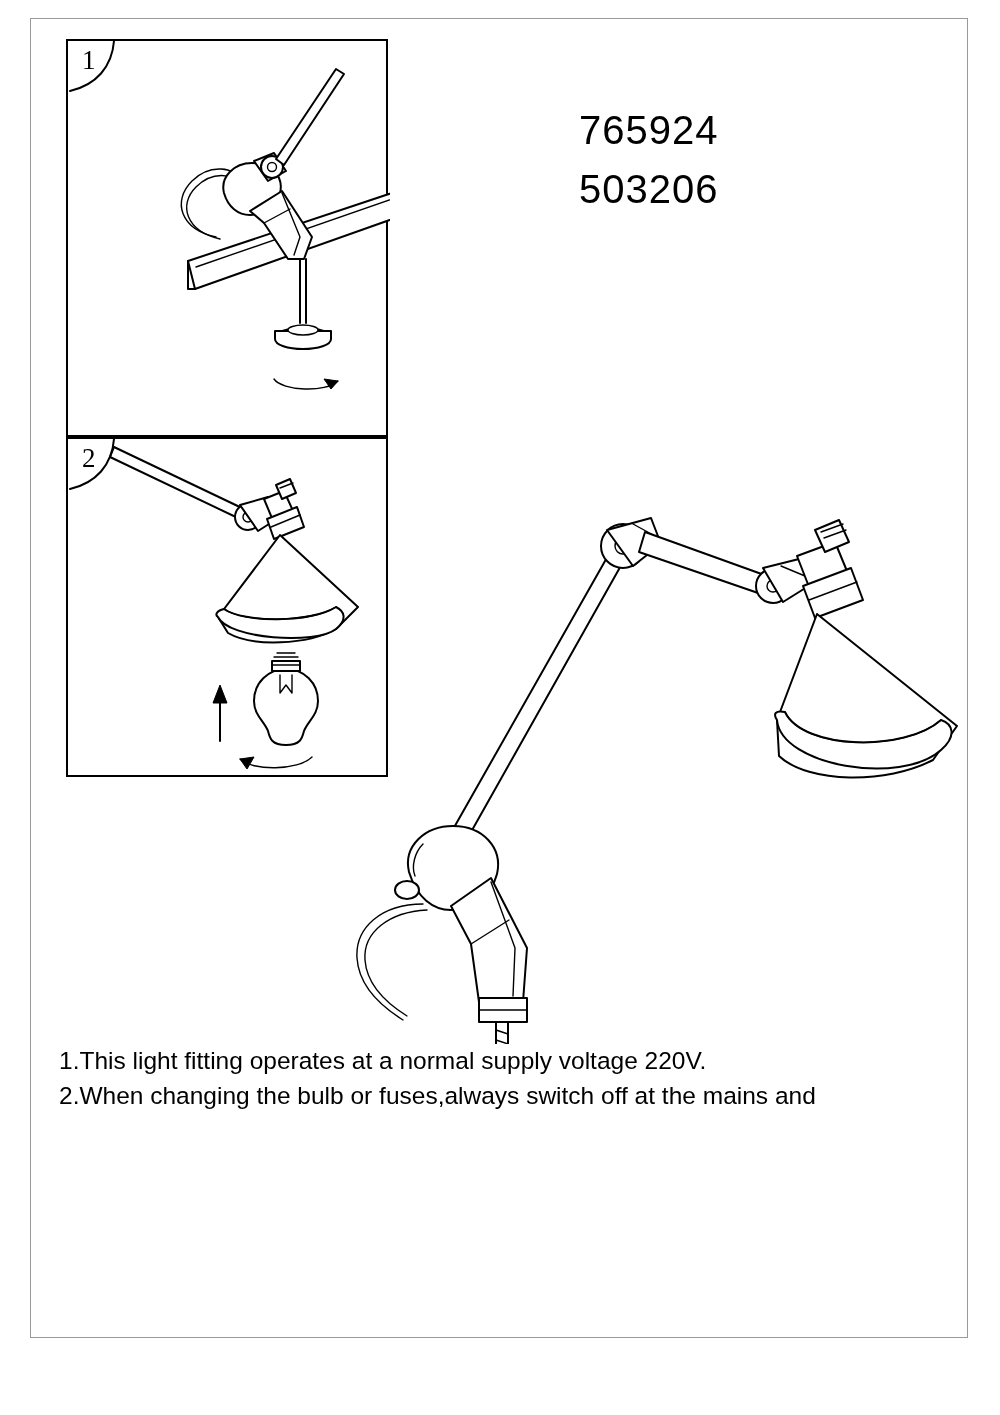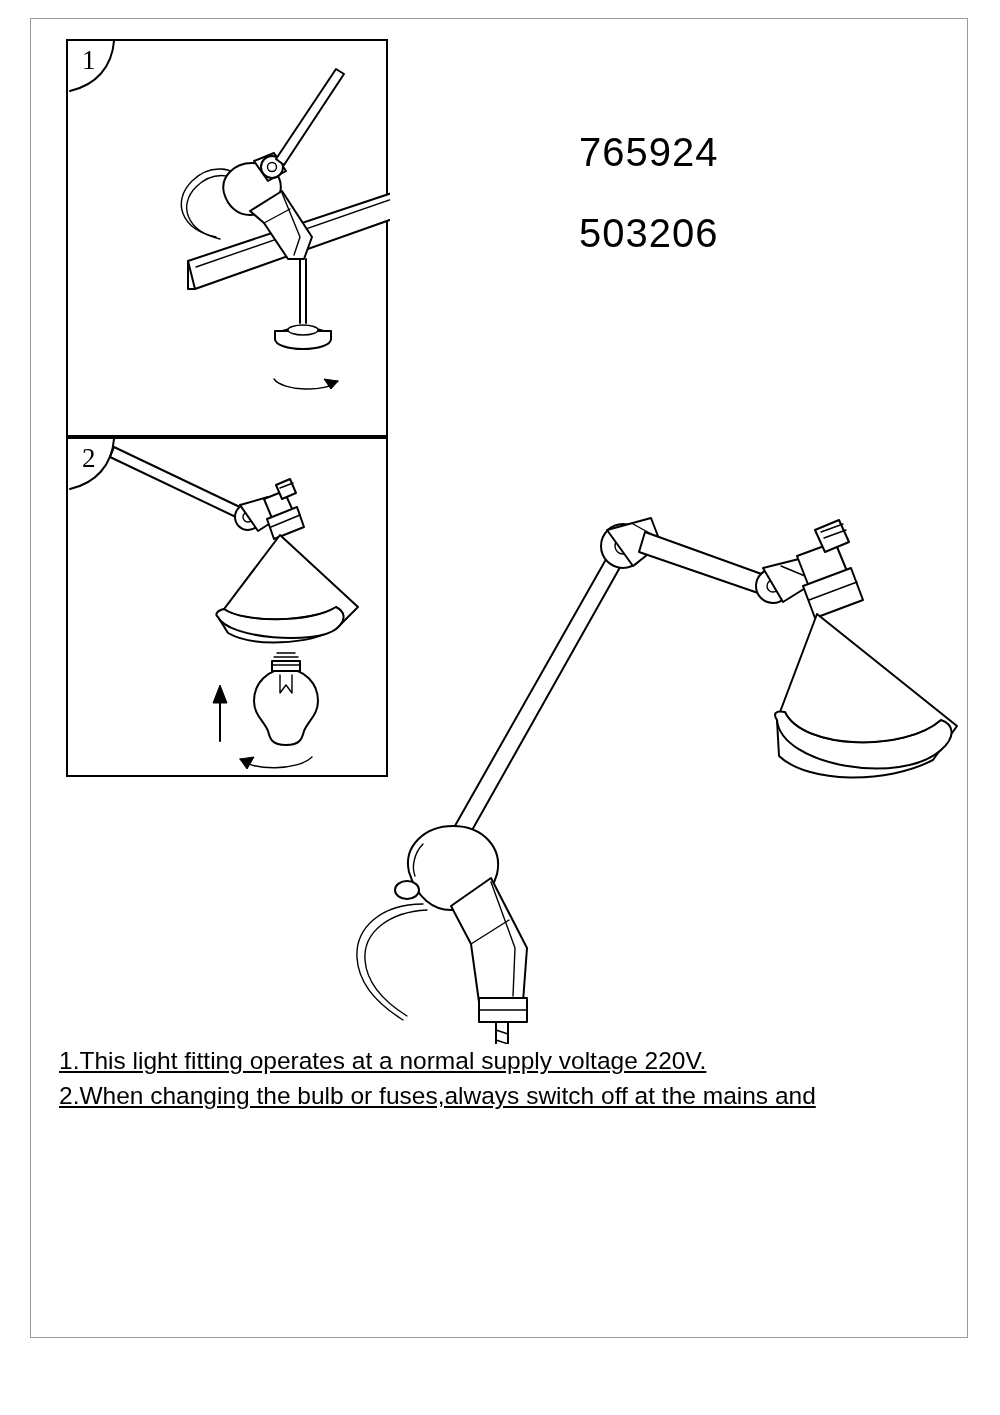--- a/index.html
+++ b/index.html
@@ -57,40 +57,39 @@
 
   
   .model-list {
     position: absolute;
     left: 548px;
     top: 82px;
     font-size: 40px;
     line-height: 1.48;
     letter-spacing: 1px;
   }
-  .model-list div { white-space: nowrap; margin-top: 22px; }
+  .model-list div { white-space: nowrap; }
 
   
   #main-illustration {
     position: absolute;
     left: 280px;
     top: 455px;
     width: 660px;
     height: 570px;
   }
 
   
   .notes {
     position: absolute;
     left: 28px;
     top: 1025px;
     width: 880px;
     font-size: 24.5px;
     line-height: 1.42;
-    text-decoration: underline;
   }
   .notes .note-line { white-space: pre-wrap; }
   .notes .note-indent { padding-left: 22px; }
 
   svg { display: block; }
   .ln   { fill: none; stroke: #000; stroke-width: 2; stroke-linecap: round; stroke-linejoin: round; }
   .ln-t { fill: none; stroke: #000; stroke-width: 1.4; stroke-linecap: round; stroke-linejoin: round; }
   .fil-w{ fill: #fff; stroke: #000; stroke-width: 2; stroke-linejoin: round; }
   .fil-w-t{ fill: #fff; stroke: #000; stroke-width: 1.4; stroke-linejoin: round; }
   .fil-k{ fill: #000; stroke: #000; stroke-width: 1; }

